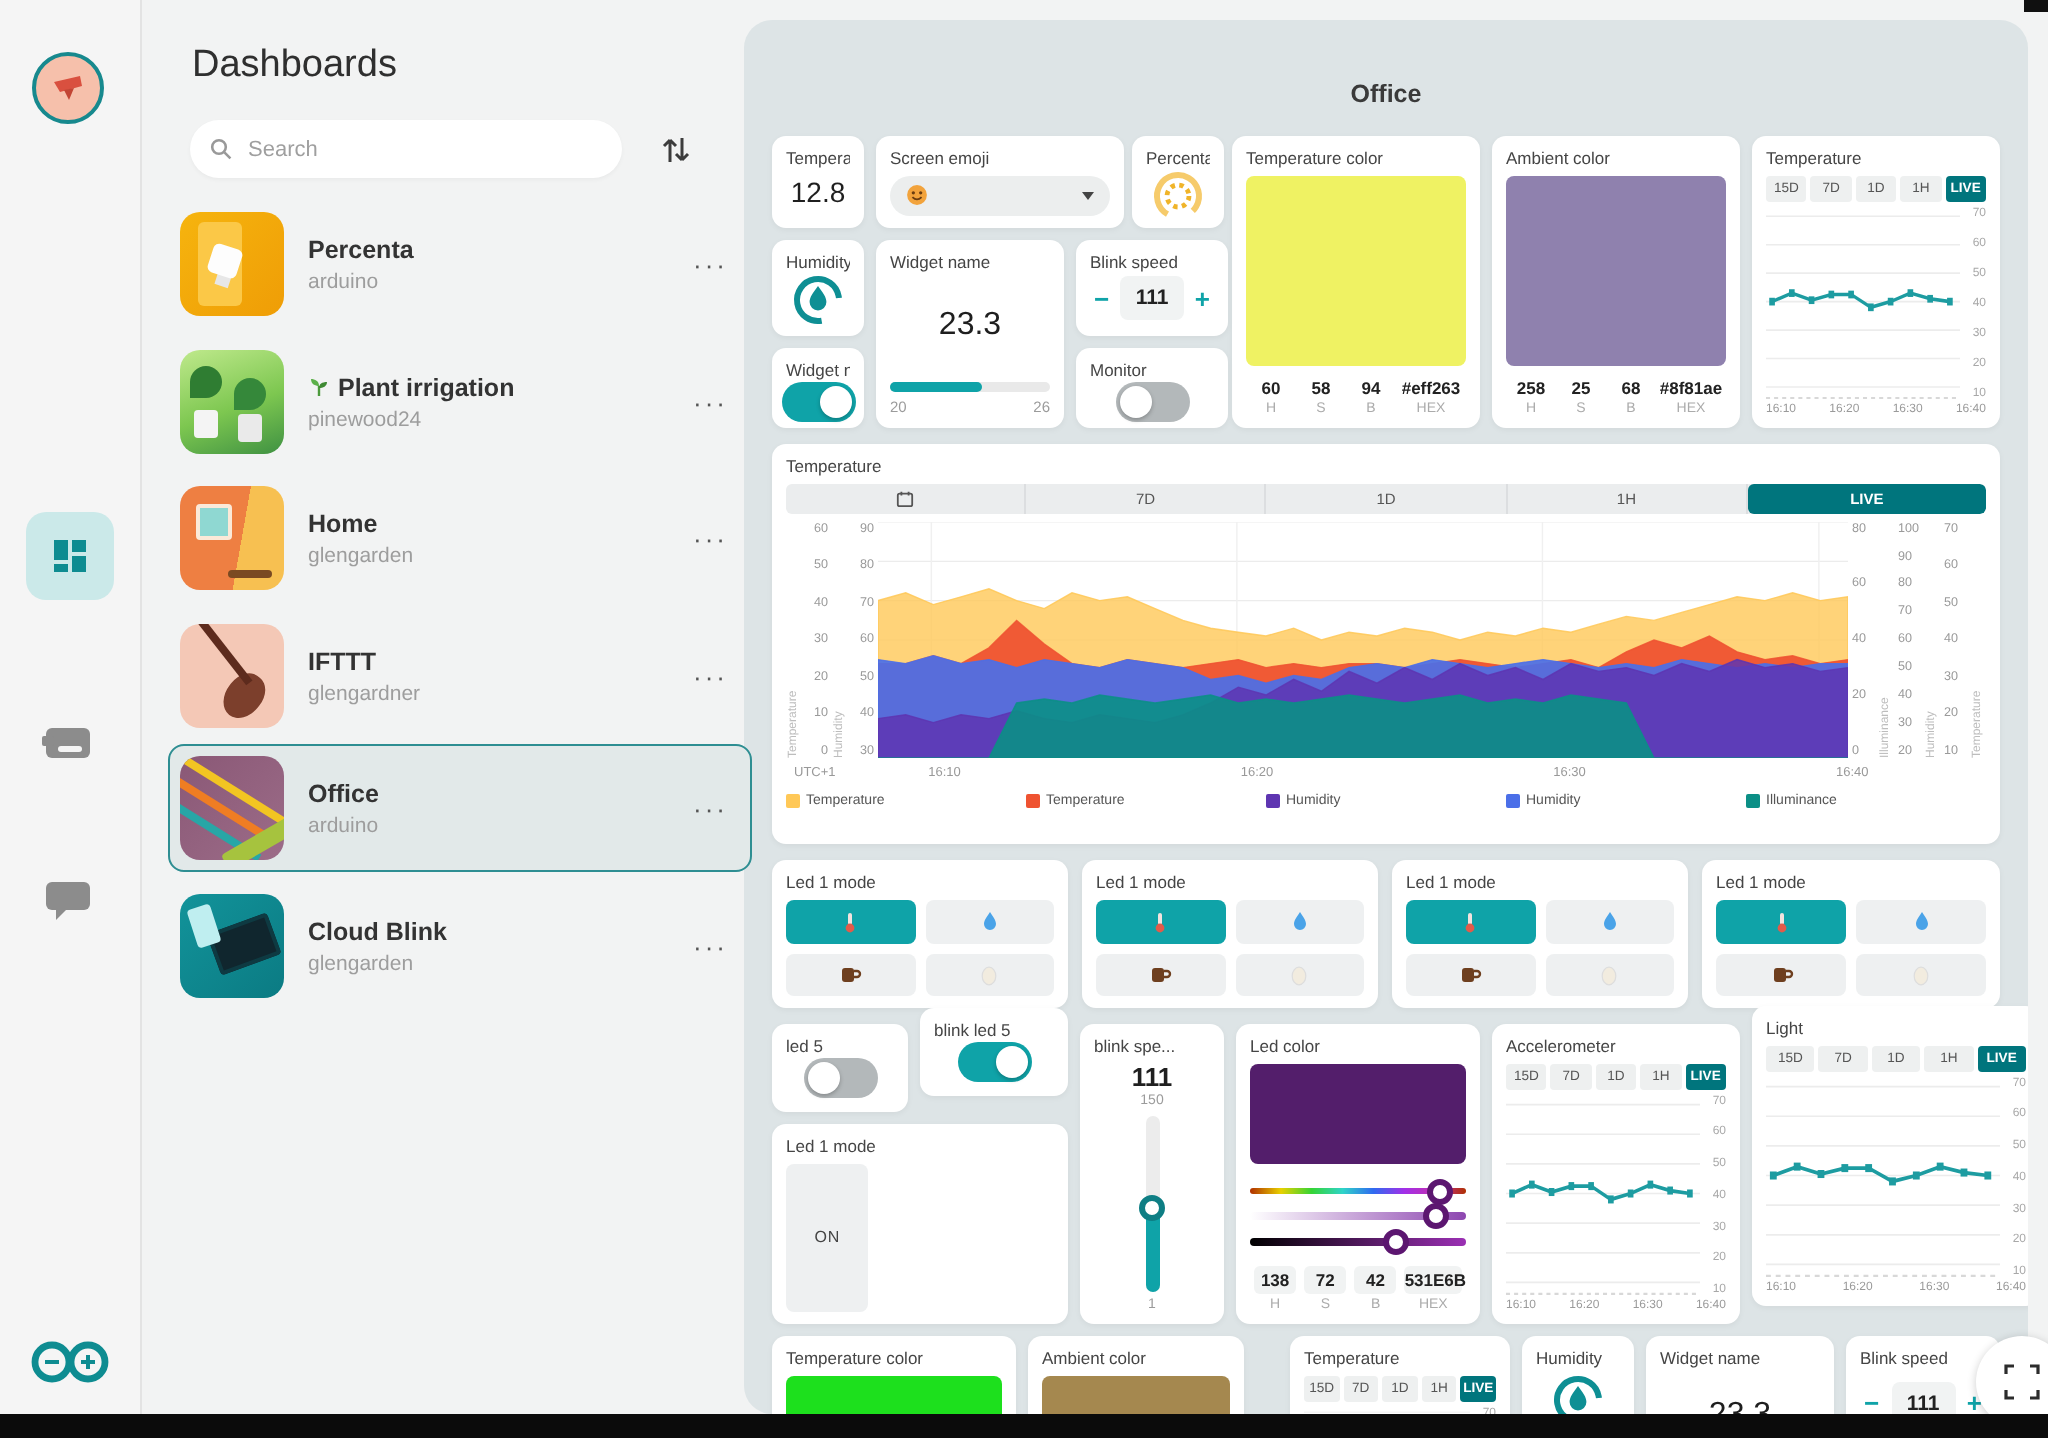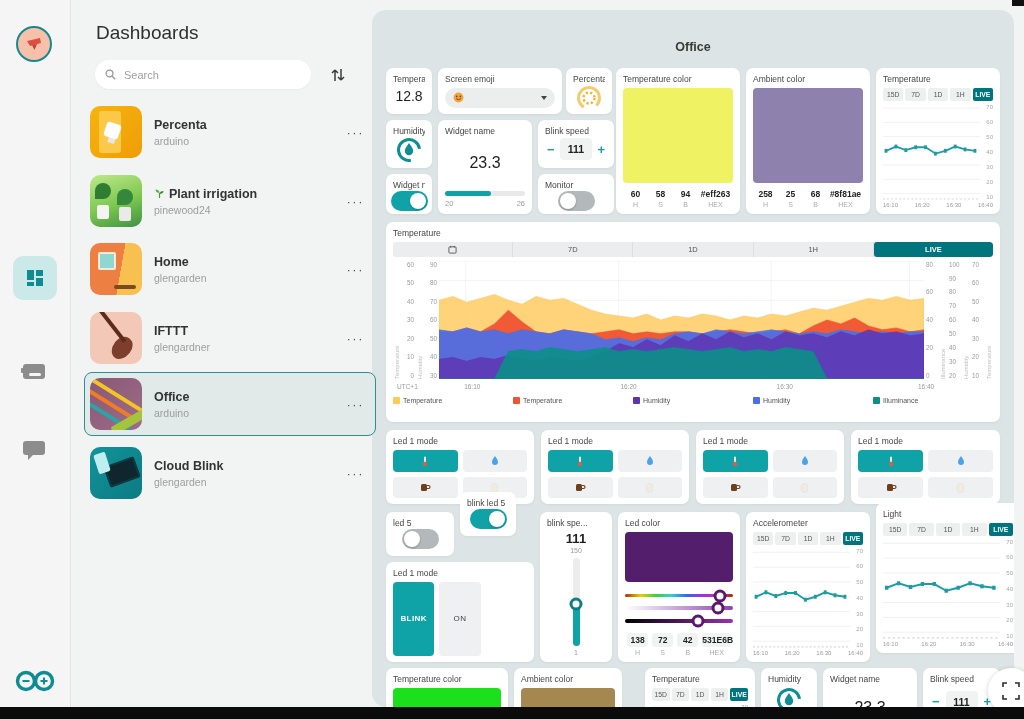--- a/index.html
+++ b/index.html
@@ -644,32 +644,31 @@
   </div>
 
   <div class="card" style="left:14px;top:502px;width:68px;height:44px">
     <div class="wlabel">led 5</div>
     <div class="center">
         <div class="toggle">
           <div class="knob"></div>
         </div>
       </div>
   </div>
-  <div class="card" style="left:88px;top:482px;width:56px;height:44px">
+  <div class="card" style="left:88px;top:494px;width:74px;height:44px">
     <div class="wlabel">blink led 5</div>
     <div class="center">
         <div class="toggle on">
           <div class="knob"></div>
         </div>
       </div>
   </div>
   <div class="card" style="left:14px;top:552px;width:148px;height:100px">
     <div class="wlabel">Led 1 mode</div>
     <div class="seg3">
-      <div class="sbtn sel">BLINK</div>
       <div class="sbtn">ON</div>
     </div>
   </div>
   <div class="card" style="left:168px;top:502px;width:72px;height:150px">
     <div class="wlabel">blink spe...</div>
     <div class="vnum">111</div>
     <div class="vsub">150</div>
     <div class="vtrackwrap">
         <div class="vtrack">
           <div class="vfill"></div>

